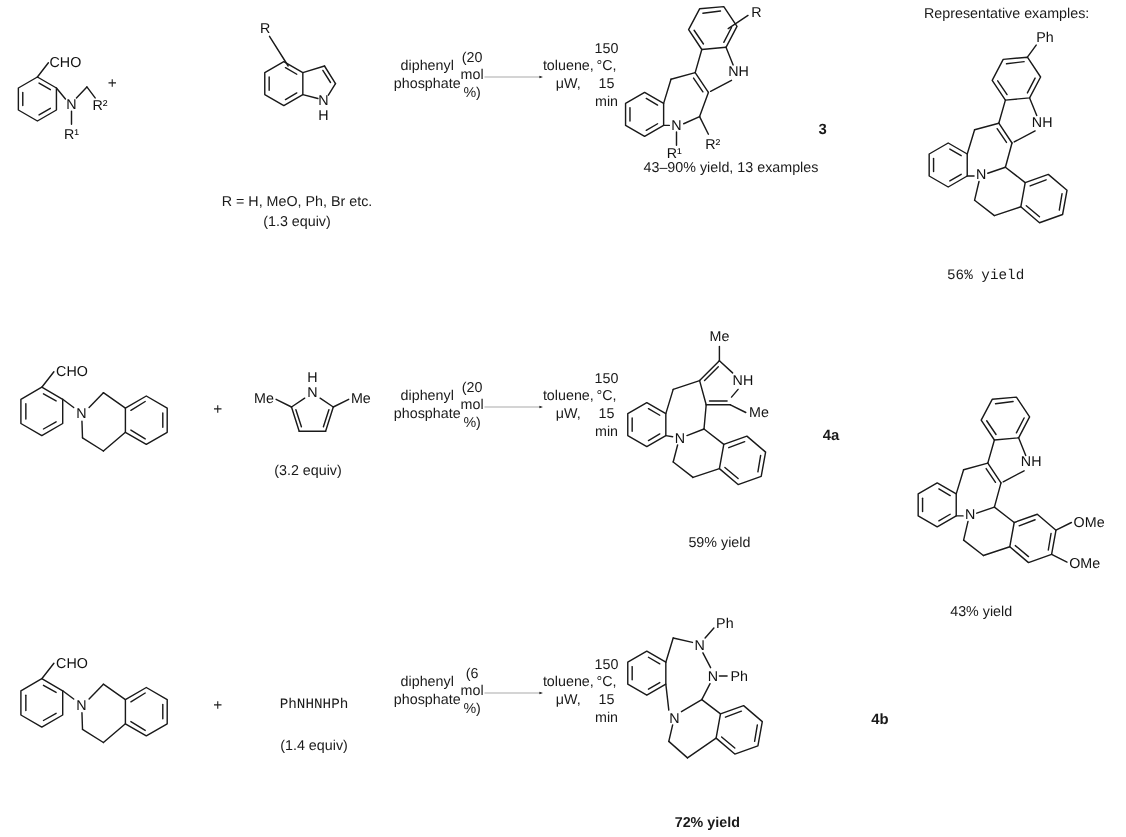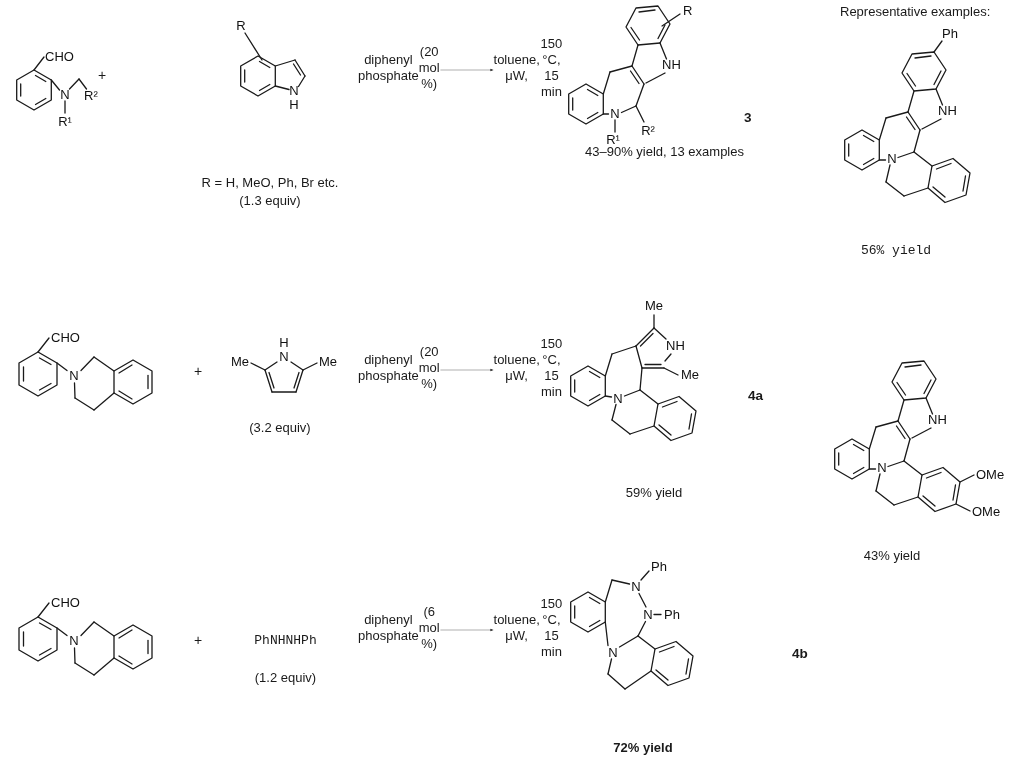--- a/index.html
+++ b/index.html
@@ -299,21 +299,21 @@
       <path d="M142,75.5 L142,88.5"></path>
       <path d="M126,99 L113,91"></path>
   </g>
   <text x="45" y="42" text-anchor="start">CHO</text>
   <text x="68" y="80" text-anchor="middle">N</text>
 </svg>
 
 <div class="plus" style="left:190px;top:633px;width:16px;text-align:center;">+</div>
 
 <div class="txt ctr" style="left:228px;top:633px;width:115px;font-family:Liberation Mono, monospace;">PhNHNHPh</div>
-<div class="txt ctr" style="left:228px;top:670px;width:115px;">(1.2 equiv)</div>
+<div class="txt ctr" style="left:228px;top:670px;width:115px;">(1.4 equiv)</div>
 
 <div class="rxn-arrow" style="left:358px;top:596px;">
   <div>diphenyl phosphate</div>
   <div>(6 mol %)</div>
   <svg width="200" height="12" viewBox="0 0 200 12">
     <g class="bonds">
         <path d="M3,6 L187,6"></path>
       </g>
     <polygon class="arrowhead" points="187,1.5 199,6 187,10.5"></polygon>
   </svg>

